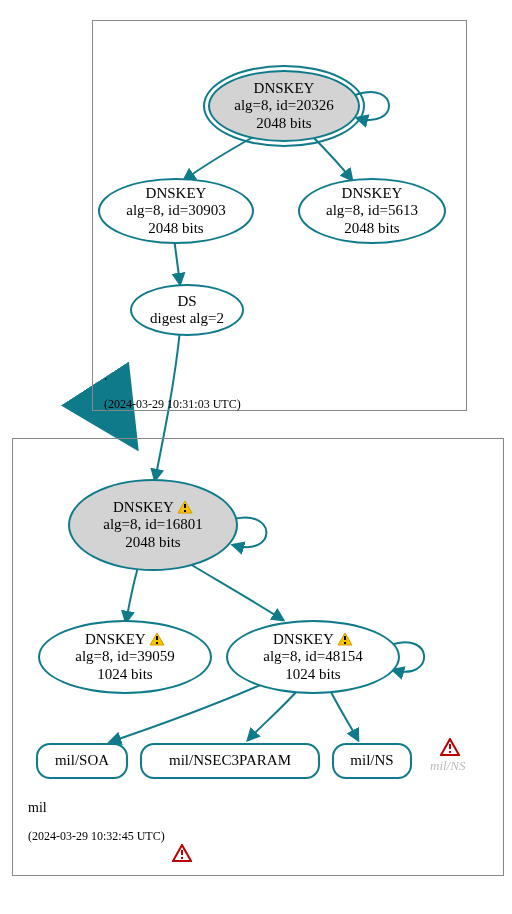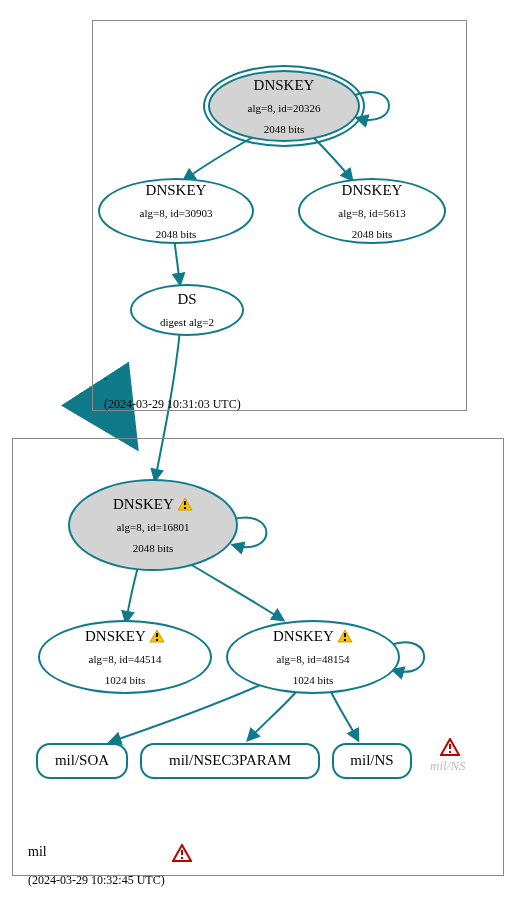--- a/index.html
+++ b/index.html
@@ -49,25 +49,24 @@
     display: flex;
     flex-direction: column;
     justify-content: center;
     align-items: center;
     line-height: 1.15;
   }
   .node .nt {
     font-size: 15px;
   }
   .node .sub {
-    font-size: 11px;
+    font-size: 15px;
   }
   .ellipse {
     border-radius: 50%;
-    gap: 8px;
   }
   .ksk {
     background: #d3d3d3;
   }
   .ksk-outer {
     position: absolute;
     border: 2px solid #0f7b8a;
     background: transparent;
     border-radius: 50%;
   }
@@ -135,21 +134,21 @@
     </g>
   </svg>
 
   <div class="zone-box" style="left:92px; top:20px; width:373px; height:389px;"></div>
   <div class="zone-label" style="left:104px; top:368px;">
     <div class="zname">.</div>
     <div class="ztime">(2024-03-29 10:31:03 UTC)</div>
   </div>
 
   <div class="zone-box" style="left:12px; top:438px; width:490px; height:436px;"></div>
-  <div class="zone-label" style="left:28px; top:844px;">
+  <div class="zone-label" style="left:28px; top:800px;">
     <div class="zname">mil</div>
     <div class="ztime">(2024-03-29 10:32:45 UTC)</div>
   </div>
 
   <span class="alert-icon" style="position:absolute; left:172px; top:844px;">
     <svg width="20" height="18">
         <path d="M10 1 L19 17 L1 17 Z" fill="#fff" stroke="#b00" stroke-width="2"></path>
         <rect x="9" y="6" width="2" height="5" fill="#b00"></rect>
         <rect x="9" y="13" width="2" height="2" fill="#b00"></rect>
       </svg>
@@ -198,21 +197,21 @@
     <span class="nt">
       <span>DNSKEY</span>
       <span class="warn-icon">
         <svg width="16" height="14">
             <path d="M8 1 L15 13 L1 13 Z" fill="#f8c300" stroke="#d59b00" stroke-width="1"></path>
             <rect x="7" y="4" width="2" height="4" fill="#000"></rect>
             <rect x="7" y="10" width="2" height="2" fill="#000"></rect>
           </svg>
       </span>
     </span>
-    <span class="sub">alg=8, id=44514</span>
+    <span class="sub">alg=8, id=39059</span>
     <span class="sub">1024 bits</span>
   </div>
 
   <div class="node ellipse" style="left:226px; top:620px; width:170px; height:70px;">
     <span class="nt">
       <span>DNSKEY</span>
       <span class="warn-icon">
         <svg width="16" height="14">
             <path d="M8 1 L15 13 L1 13 Z" fill="#f8c300" stroke="#d59b00" stroke-width="1"></path>
             <rect x="7" y="4" width="2" height="4" fill="#000"></rect>

